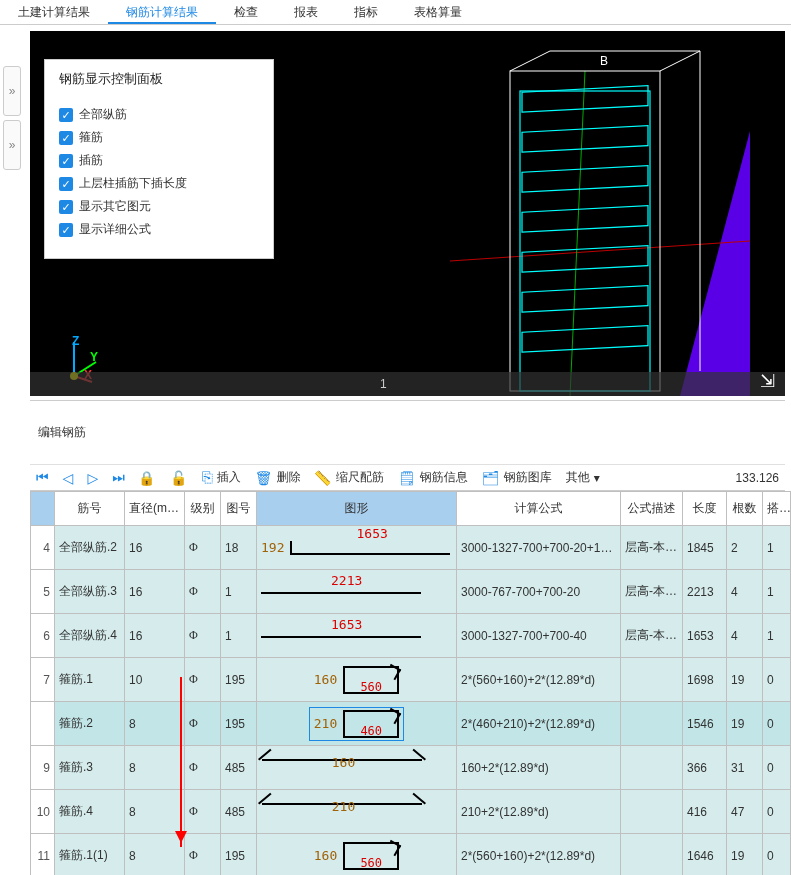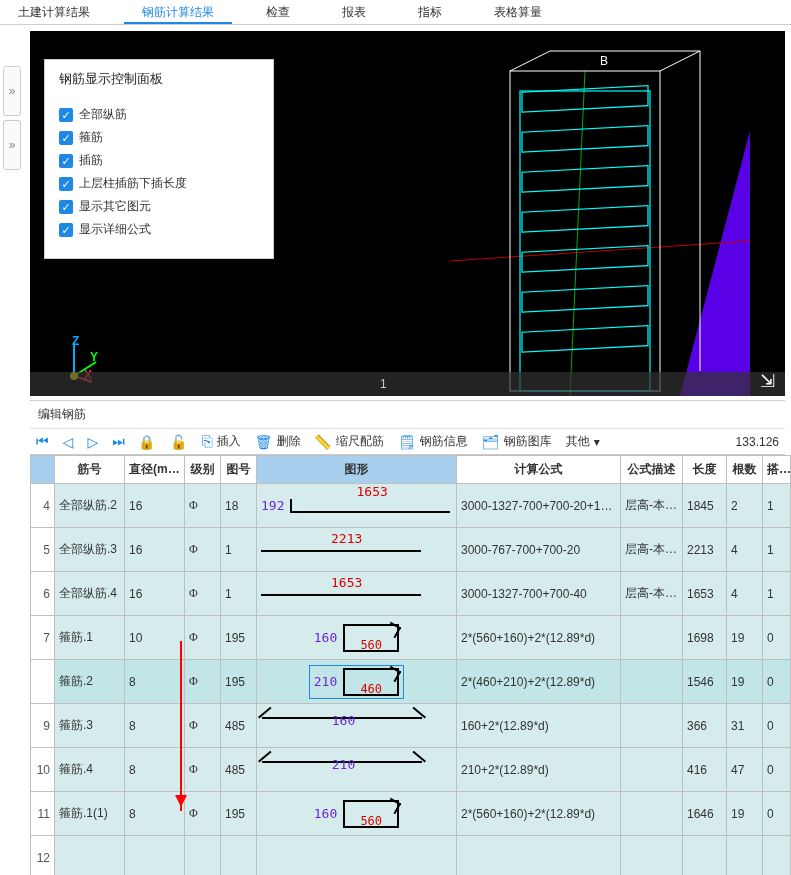--- a/index.html
+++ b/index.html
@@ -1,53 +1,53 @@
 <!DOCTYPE html>
 <html><head>
 <meta charset="utf-8">
 <style>
   * { box-sizing: border-box; }
   html, body { margin:0; padding:0; font-family:"Microsoft YaHei","Segoe UI",Arial,sans-serif; font-size:12px; color:#333; background:#fff; width:791px;}
-  .tabs { display:flex; border-bottom:1px solid #ccc; height:25px;gap:16px; }
+  .tabs { display:flex; border-bottom:1px solid #ccc; height:25px; }
   .tab { padding:4px 18px; cursor:pointer; color:#333; }
   .tab.active { color:#1e88e5; border-bottom:2px solid #1e88e5; }
   .viewport { position:relative; height:365px; background:#000; margin:6px 6px 0 30px; overflow:hidden;}
   .side-handle{ position:absolute; top:66px; left:3px; width:18px; height:110px; display:flex; flex-direction:column; gap:4px; }
   .side-btn{ width:18px; height:50px; border:1px solid #ccc; border-radius:3px; display:flex; align-items:center; justify-content:center; color:#888; background:#fafafa;}
   .ctrl-panel{ position:absolute; top:28px; left:14px; width:230px; background:#fff; border:1px solid #ccc; box-shadow:2px 2px 6px rgba(0,0,0,0.3); padding:10px 14px 14px 14px; z-index:5;}
   .ctrl-title{ font-size:13px; margin-bottom:18px; color:#222;}
   .chk-row{ display:flex; align-items:center; gap:6px; margin:6px 0; }
   .chk{ width:14px; height:14px; background:#1e88e5; border-radius:2px; color:#fff; font-size:11px; line-height:14px; text-align:center;}
   .axis{ position:absolute; bottom:12px; left:24px; width:50px; height:50px;}
   .axis .z{ color:#0af; position:absolute; bottom:36px; left:18px; font-weight:bold;}
   .axis .y{ color:#0f0; position:absolute; bottom:20px; left:36px; font-weight:bold;}
   .axis .x{ color:#f33; position:absolute; bottom:2px; left:30px; font-weight:bold;}
   .model { position:absolute; top:0; left:420px; width:300px; height:365px; }
   .vpbar{ position:absolute; bottom:0; left:0; right:0; height:24px; background:rgba(50,50,50,0.7); display:flex; align-items:center; color:#ccc; padding-left:350px; gap:10px; font-size:12px;}
   .shrink{ position:absolute; right:10px; bottom:4px; color:#fff; font-size:18px;}
-  .sec-hdr{ padding:5px 8px; border-top:1px solid #ccc; border-bottom:1px solid #e0e0e0; background:#fff; margin:4px 6px 0 30px;}
+  .sec-hdr{ padding:23px 8px; border-top:1px solid #ccc; border-bottom:1px solid #e0e0e0; background:#fff; margin:4px 6px 0 30px;}
   .toolbar{ display:flex; align-items:center; gap:14px; padding:4px 6px; margin:0 6px 0 30px; border-bottom:1px solid #ccc;}
   .toolbar .ic{ color:#1e88e5; font-size:14px;}
   .toolbar .grp{ display:flex; align-items:center; gap:4px; color:#333;}
   .toolbar .spacer{ flex:1; }
   .gridwrap{ margin-left:30px; position:relative;}
   table{ border-collapse:collapse; width:760px; table-layout:fixed;}
   th,td{ border:1px solid #bfbfbf; padding:0 4px; font-size:12px; height:22px; overflow:hidden; text-overflow:ellipsis; white-space:nowrap;}
-  th{ background:#fff; font-weight:bold; height:28px;}
+  th{ background:#fff; font-weight:normal; height:34px;}
   th.sel, th.shape{ background:#a9cfef;}
   td.rownum{ background:#fff; text-align:right; width:24px; color:#555;}
   td.rownum.sel{ background:#1e88e5; color:#fff;}
   tr.datarow td{ background:#d6ecec;}
   tr.datarow.sel td{ background:#c2e6e8;}
   tr.datarow td.rownum{ background:#fff;}
   .shape-cell{ height:44px; text-align:center; position:relative;}
   tr.datarow td{ height:44px;}
   .shape-box{ display:inline-flex; align-items:center; justify-content:center; gap:6px;}
   .dim-red{ color:#d00; font-family:monospace; font-size:13px;}
-  .dim-blk{ color:#6d28d9; font-family:monospace; font-size:13px;}
+  .dim-blk{ color:#a16207; font-family:monospace; font-size:13px;}
   .stirrup{ display:inline-block; width:56px; height:28px; border:2px solid #000; position:relative;}
   .stirrup .hook{ position:absolute; top:-2px; right:-2px; width:12px; height:12px; border-top:2px solid #000; border-right:2px solid #000; transform:rotate(30deg);}
   .stirrup .lbl{ position:absolute; bottom:-2px; left:50%; transform:translateX(-50%); color:#d00; font-family:monospace; font-size:12px;}
   .bar-line{ display:inline-block; width:160px; border-top:2px solid #000;}
   .bar-L{ display:inline-block; width:160px; height:14px; border-left:2px solid #000; border-bottom:2px solid #000; position:relative;}
   .open-st{ display:inline-block; width:160px; height:14px; border-top:2px solid #000; position:relative;}
   .open-st::before,.open-st::after{ content:""; position:absolute; top:-2px; width:16px; height:16px; border-top:2px solid #000;}
   .open-st::before{ left:-4px; transform:rotate(-40deg); transform-origin:top left;}
   .open-st::after{ right:-4px; transform:rotate(40deg); transform-origin:top right;}
   .sel-shape{ border:1px solid #1e88e5; padding:2px 4px;}

